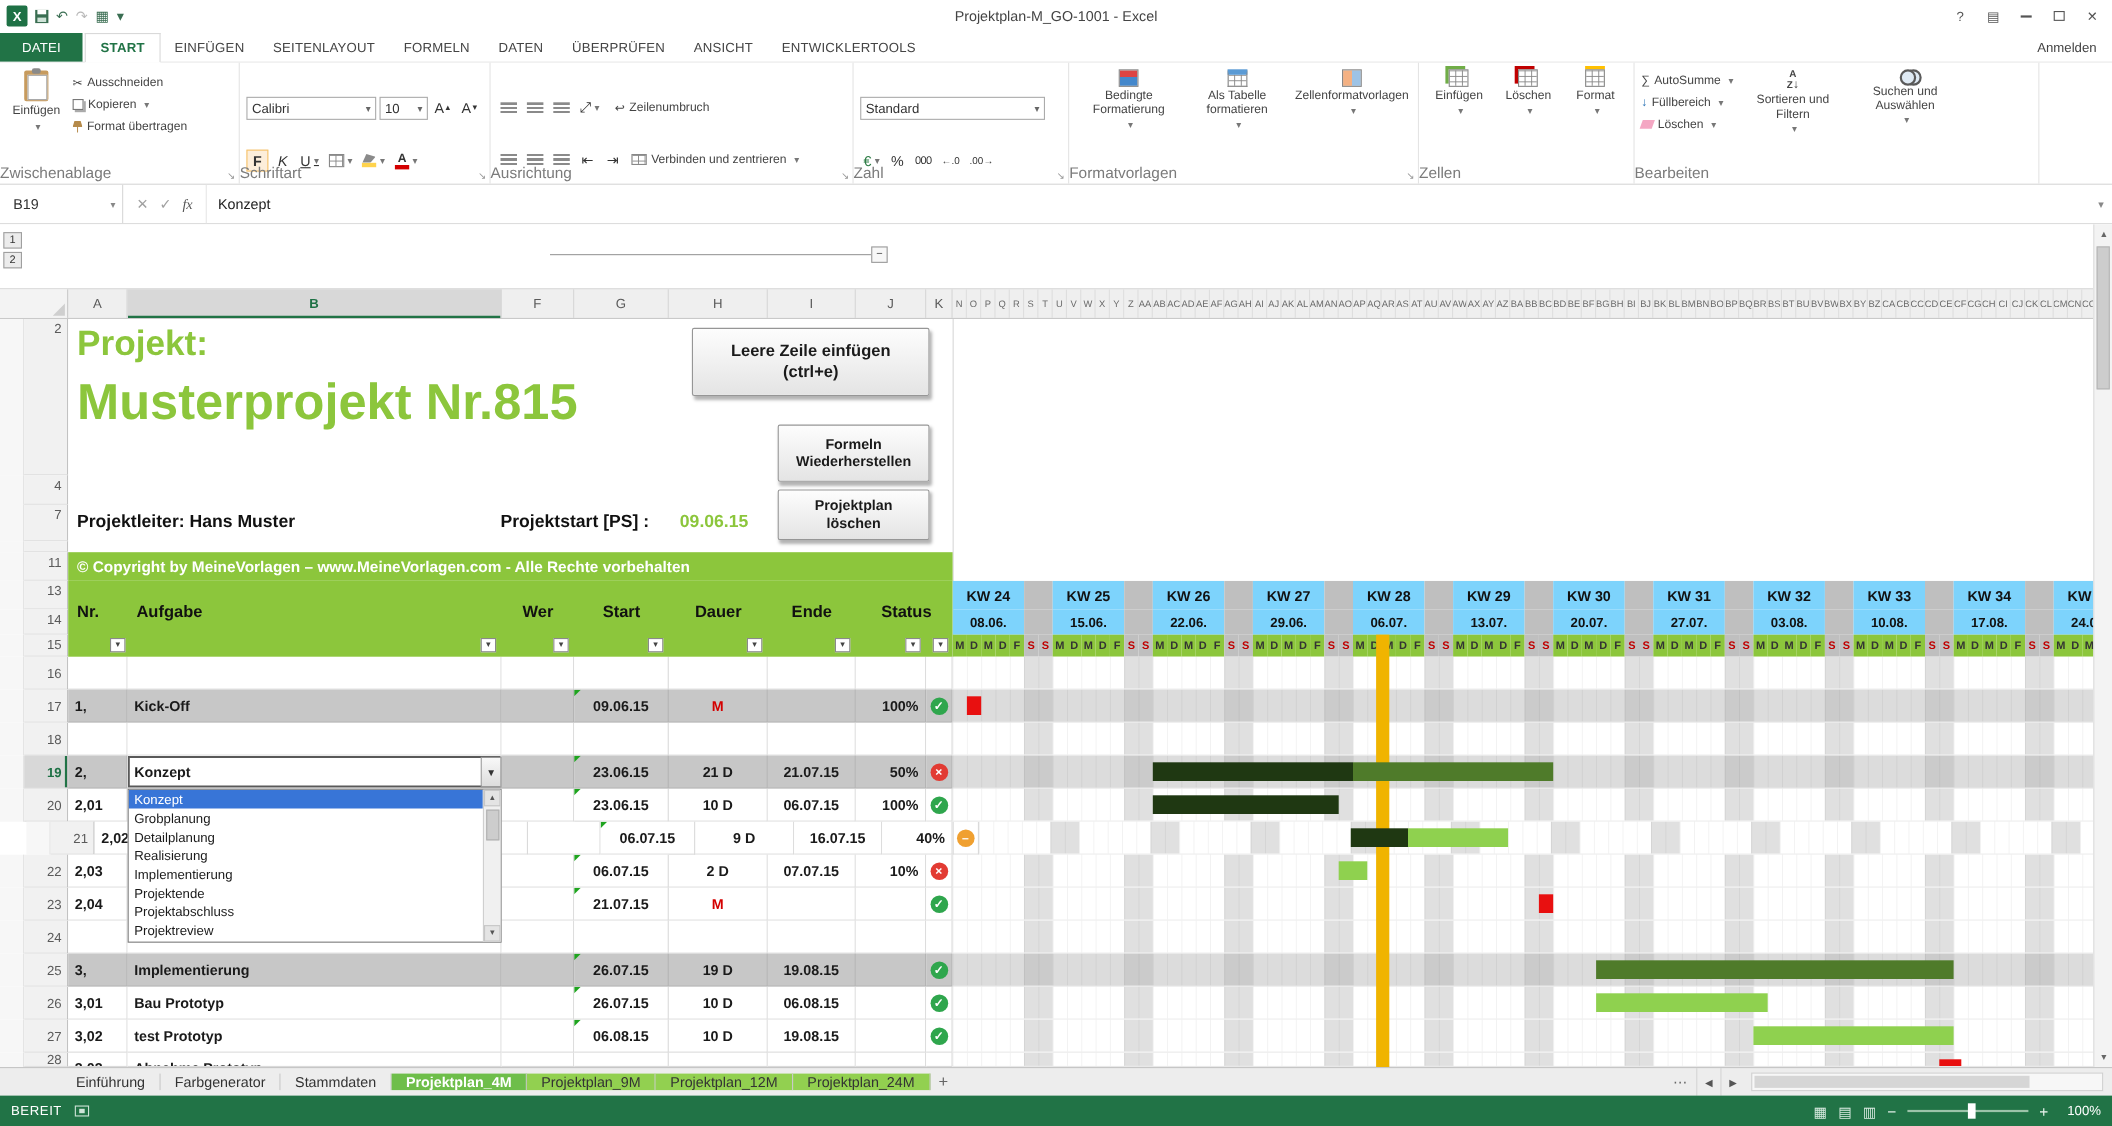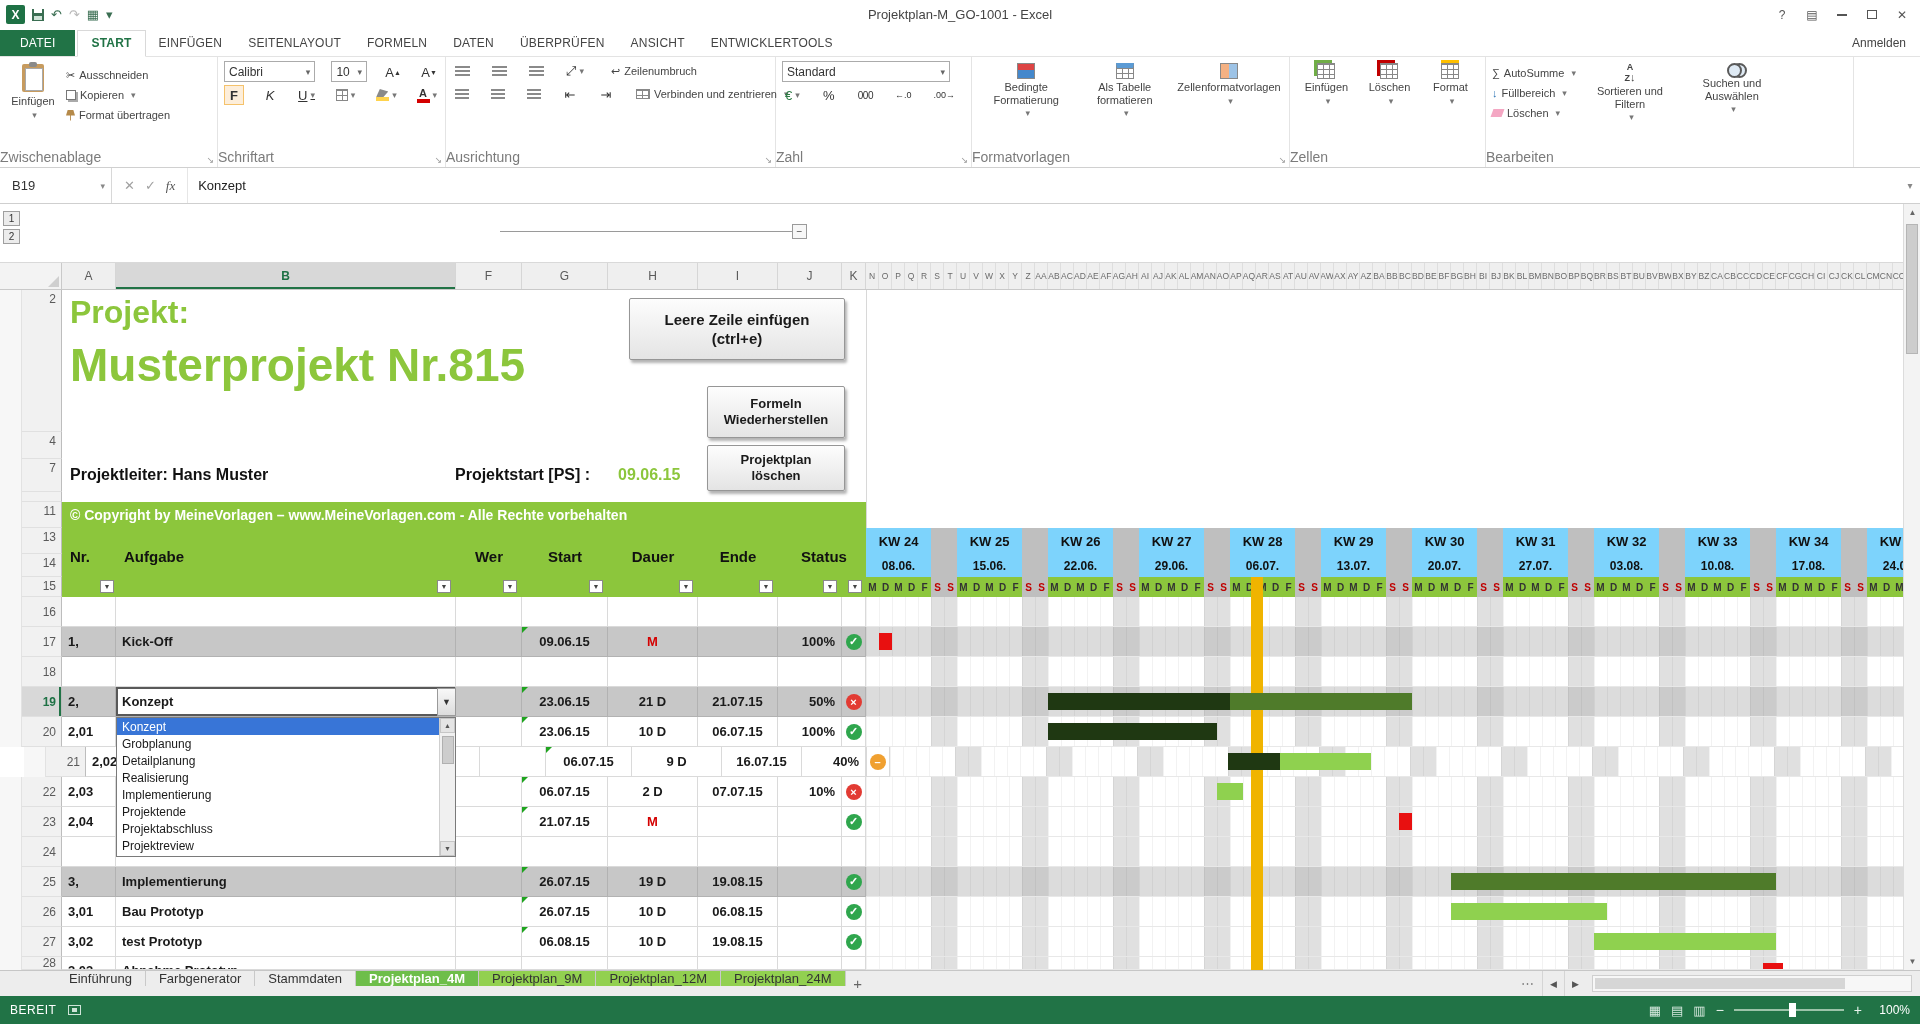--- a/index.html
+++ b/index.html
@@ -45,21 +45,21 @@
   .clipicon::before { content:""; position:absolute; left:3px; top:4px; width:16px; height:21px; background:#fff; border:1px solid #a9a9a9; }
   .clipicon::after { content:""; position:absolute; left:7px; top:-2px; width:8px; height:5px; background:#8a8a8a; border-radius:2px; }
   .sml { font-size:11px; color:#444; display:flex; align-items:center; gap:4px; height:20px; white-space:nowrap; }
   .caret::after { content:"▾"; font-size:9px; color:#777; margin-left:3px; }
   .combo { border:1px solid #ababab; background:#fff; font-size:12px; color:#333;
     display:flex; align-items:center; padding:1px 4px; height:21px; }
   .combo .cv { flex:1; }
   .combo .ca { font-size:9px; color:#666; margin-left:4px; }
   .fbtn { min-width:20px; height:20px; border:1px solid transparent; display:flex; align-items:center;
     justify-content:center; font-size:13px; color:#333; padding:0 2px; }
-  .rrow { display:flex; align-items:flex-end; gap:16px; margin-bottom:3px; }
+  .rrow { display:flex; align-items:flex-start; gap:3px; margin-bottom:3px;margin-top:27px; }
   .alnico { width:15px; height:11px; background:
     repeating-linear-gradient(#8a8a8a 0 2px, transparent 2px 4px); }
   .colorbar { display:inline-block; width:13px; height:4px; }
   .stack { display:flex; flex-direction:column; justify-content:flex-start; }
   .midbtn { display:flex; flex-direction:column; align-items:center; font-size:11px; color:#444;
     text-align:center; padding:2px 6px; gap:2px; line-height:1.15; }
   .gridico { width:18px; height:16px; border:1px solid #888; background:
     linear-gradient(#888 1px, transparent 1px) 0 5px/100% 5px,
     linear-gradient(90deg,#888 1px, transparent 1px) 5px 0/6px 100%, #fff; }
   .cf1 { background:linear-gradient(#d44 40%, #48c 40%) , #fff; }
@@ -1083,21 +1083,21 @@
   </div>
 
   <div class="vscroll">
     <div class="vsbtn">▲</div>
     <div class="vsthumb"></div>
     <div class="vsbtn vsdown">▼</div>
   </div>
 </div>
 
 <div class="tabbar">
-  <span id="tabs" style="display:flex;align-items:flex-start;">
+  <span id="tabs" style="display:flex;align-items:center;">
       <div class="stab">Einführung</div>
       <div class="stab">Farbgenerator</div>
       <div class="stab">Stammdaten</div>
       <div class="stab active" style="background: rgb(110, 190, 74);">Projektplan_4M</div>
       <div class="stab" style="background: rgb(146, 208, 80);">Projektplan_9M</div>
       <div class="stab" style="background: rgb(146, 208, 80);">Projektplan_12M</div>
       <div class="stab" style="background: rgb(146, 208, 80);">Projektplan_24M</div>
     </span>
   <span class="addtab">+</span>
   <span class="tbspacer"></span>

